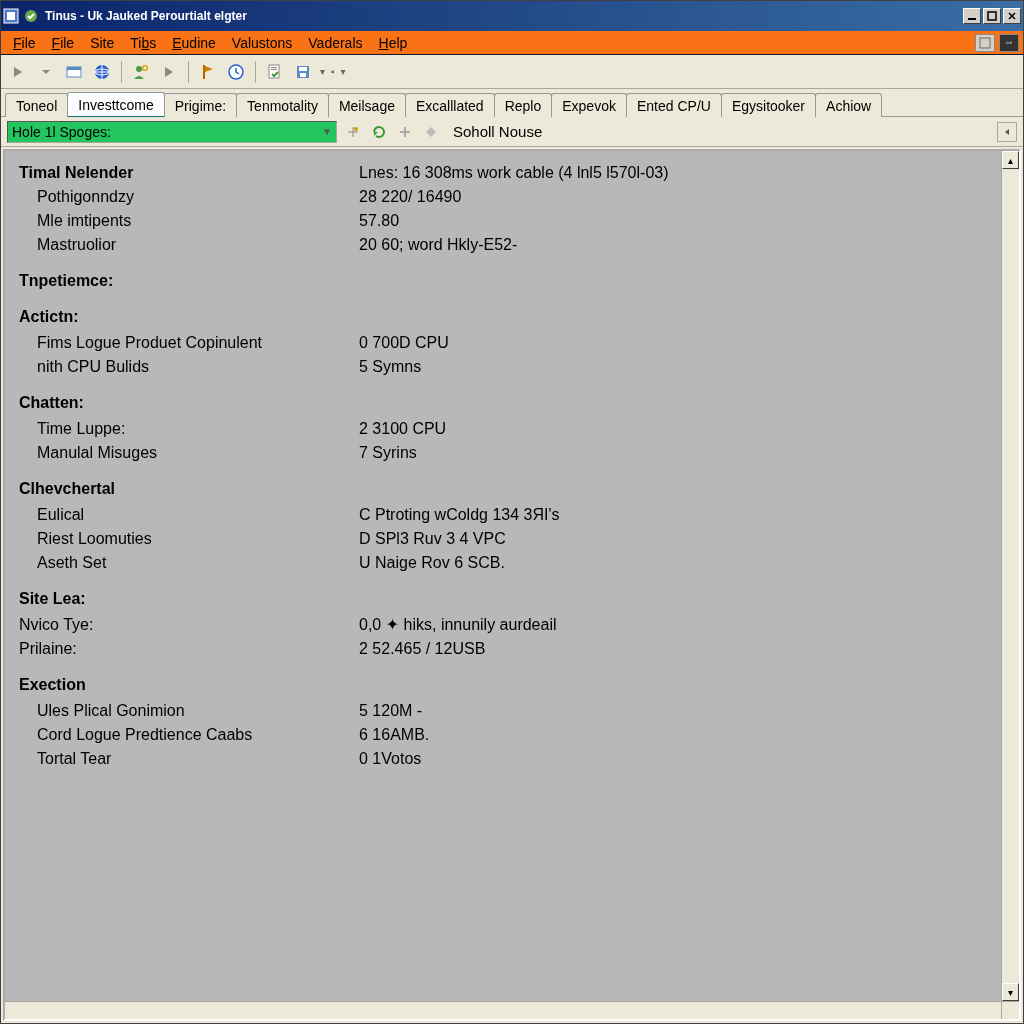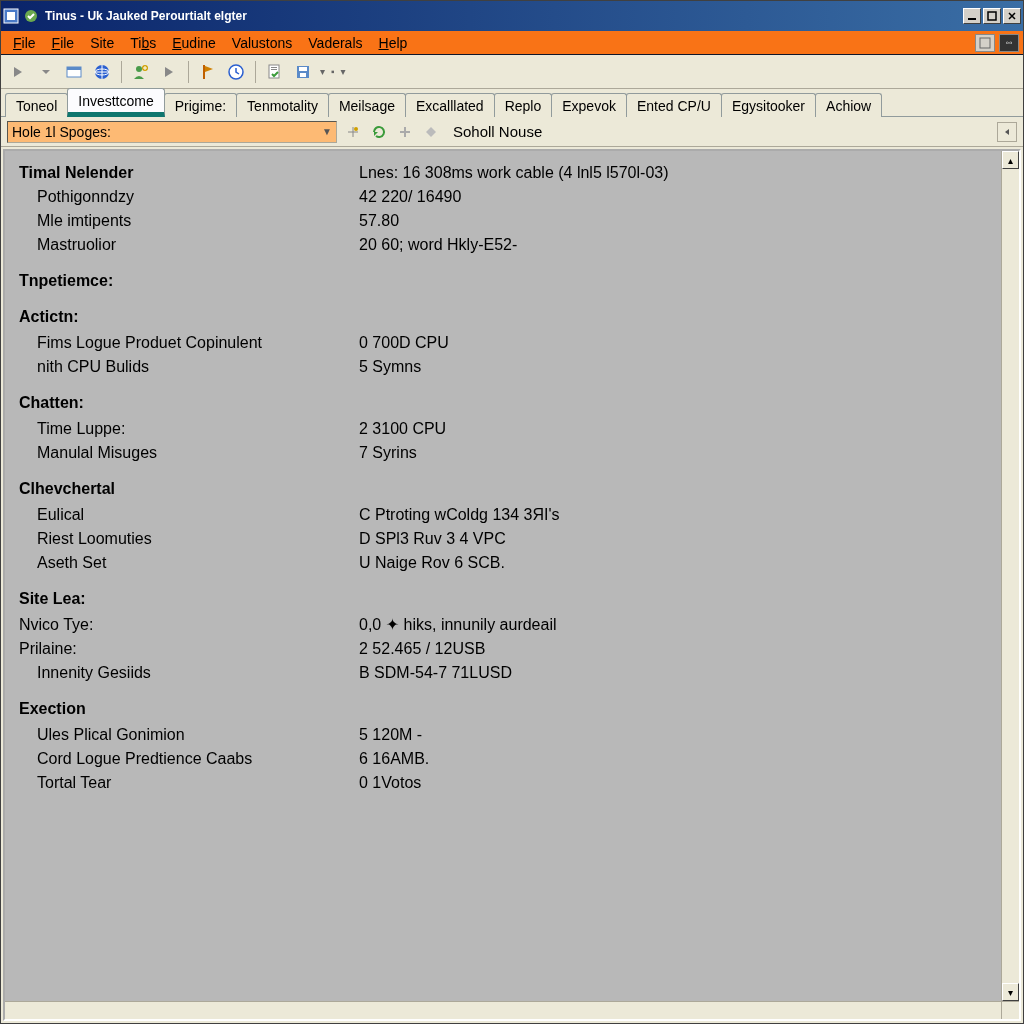--- a/index.html
+++ b/index.html
@@ -25,25 +25,25 @@
   
   
   .toolbar { height: 34px; background: #ece9d8; display: flex; align-items: center; padding: 0 6px; gap: 6px; border-bottom: 1px solid #aca899; }
   .toolbar .tb-btn { width: 22px; height: 22px; display: flex; align-items: center; justify-content: center; cursor: default; }
   .toolbar .sep { width: 1px; height: 22px; background: #aca899; margin: 0 2px; }
   .tb-arrow { font-size: 10px; color: #666; }
   
   
   .tabrow { height: 28px; background: #ece9d8; display: flex; align-items: flex-end; padding: 0 4px; border-bottom: 1px solid #919b9c; }
   .tabrow .tab { padding: 4px 10px 3px 10px; font-size: 14px; background: #ece9d8; border: 1px solid #919b9c; border-bottom: none; margin-right: -1px; cursor: default; border-radius: 3px 3px 0 0; position: relative; top: 1px; }
-  .tabrow .tab.active { background: #fcfcfe; z-index: 2; border-bottom: 5px solid #0f766e; }
+  .tabrow .tab.active { background: #fcfcfe; z-index: 2; border-bottom: 1px solid #0f766e; }
   
   
   .subbar { height: 30px; background: #ece9d8; display: flex; align-items: center; padding: 0 6px; gap: 6px; border-bottom: 1px solid #aca899; }
-  .subbar .combo { flex: 0 0 330px; height: 22px; display: flex; align-items: center; background: #fdba74; border: 1px inset #aca899; padding: 0 4px; font-size: 14px; justify-content: space-between; }
+  .subbar .combo { flex: 0 0 330px; height: 22px; display: flex; align-items: center; background: #22c55e; border: 1px inset #aca899; padding: 0 4px; font-size: 14px; justify-content: space-between; }
   .subbar .combo .dd { font-size: 10px; color: #555; }
   .subbar .mini-btn { width: 20px; height: 20px; display: flex; align-items: center; justify-content: center; }
   .subbar .label-text { font-size: 15px; padding-left: 6px; }
   .subbar .right-btn { margin-left: auto; width: 20px; height: 20px; background: #ece9d8; border: 1px solid #aca899; display:flex; align-items:center; justify-content:center;}
   
   
   .content-wrap { flex: 1; display: flex; background: #ece9d8; padding: 2px; }
   .content { flex: 1; background: #b8b8b8; border: 2px inset #fff; position: relative; overflow: hidden; }
   .scroll-v { position: absolute; right: 0; top: 0; bottom: 18px; width: 18px; background: #ece9d8; border-left: 1px solid #aca899; }
   .scroll-v .up, .scroll-v .down { height: 18px; background: #ece9d8; border: 1px solid #fff; border-right-color:#404040; border-bottom-color:#404040; display:flex; align-items:center; justify-content:center; font-size:10px;}
@@ -240,21 +240,21 @@
 
   <div class="content-wrap">
     <div class="content">
       <div class="report" id="report-body">
           <div class="row first">
             <div class="lbl">Timal Nelender</div>
             <div class="val">Lnes: 16 308ms work cable (4 lnl5 l570l-03)</div>
           </div>
           <div class="row">
             <div class="lbl">Pothigonndzy</div>
-            <div class="val">42 220/ 16490</div>
+            <div class="val">28 220/ 16490</div>
           </div>
           <div class="row">
             <div class="lbl">Mle imtipents</div>
             <div class="val">57.80</div>
           </div>
           <div class="row">
             <div class="lbl">Mastruolior</div>
             <div class="val">20 60; word Hkly-E52-</div>
           </div>
           <div class="section-title">Tnpetiemce:</div>
@@ -291,24 +291,20 @@
           </div>
           <div class="section-title">Site Lea:</div>
           <div class="row tight">
             <div class="lbl">Nvico Tye:</div>
             <div class="val">0,0 ✦ hiks, innunily aurdeail</div>
           </div>
           <div class="row tight">
             <div class="lbl">Prilaine:</div>
             <div class="val">2 52.465 / 12USB</div>
           </div>
-          <div class="row">
-            <div class="lbl">Innenity Gesiids</div>
-            <div class="val">B SDM-54-7 71LUSD</div>
-          </div>
           <div class="section-title">Exection</div>
           <div class="row">
             <div class="lbl">Ules Plical Gonimion</div>
             <div class="val">5 120M -</div>
           </div>
           <div class="row">
             <div class="lbl">Cord Logue Predtience Caabs</div>
             <div class="val">6 16AMB.</div>
           </div>
           <div class="row">

